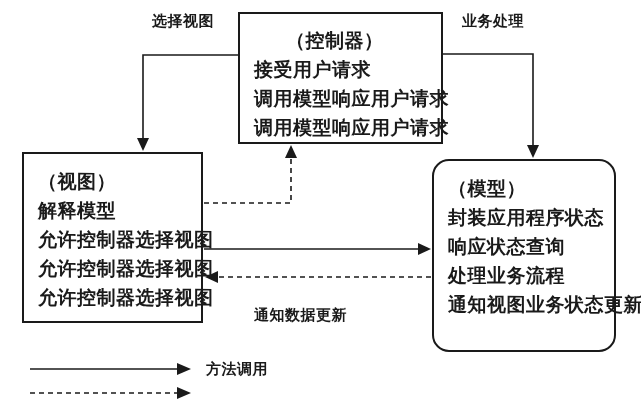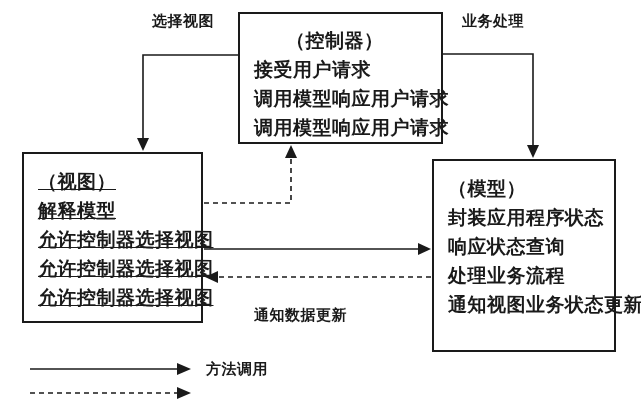--- a/index.html
+++ b/index.html
@@ -82,29 +82,29 @@
     </g>
   </svg>
 
   <div class="box" style="left:238px;top:12px;width:205px;height:132px;padding-top:12px;">
     <div class="box-line title-indent">（控制器）</div>
     <div class="box-line">接受用户请求</div>
     <div class="box-line">调用模型响应用户请求</div>
     <div class="box-line">调用模型响应用户请求</div>
   </div>
 
-  <div class="box" style="left:22px;top:152px;width:181px;height:171px;padding-top:13px;text-decoration:underline;">
+  <div class="box" style="left:22px;top:152px;width:181px;height:171px;padding-top:13px;">
     <div class="box-line">（视图）</div>
     <div class="box-line">解释模型</div>
     <div class="box-line">允许控制器选择视图</div>
     <div class="box-line">允许控制器选择视图</div>
     <div class="box-line">允许控制器选择视图</div>
   </div>
 
-  <div class="box" style="left:432px;top:159px;width:184px;height:193px;padding-top:13px;">
+  <div class="box" style="left:432px;top:159px;width:184px;height:193px;padding-top:13px;border-radius:17px;">
     <div class="box-line">（模型）</div>
     <div class="box-line">封装应用程序状态</div>
     <div class="box-line">响应状态查询</div>
     <div class="box-line">处理业务流程</div>
     <div class="box-line">通知视图业务状态更新</div>
   </div>
 
   <div class="flow-label" style="left:152px;top:12px;">选择视图</div>
   <div class="flow-label" style="left:462px;top:12px;">业务处理</div>
   <div class="flow-label" style="left:254px;top:294px;margin-top:12px;">通知数据更新</div>

